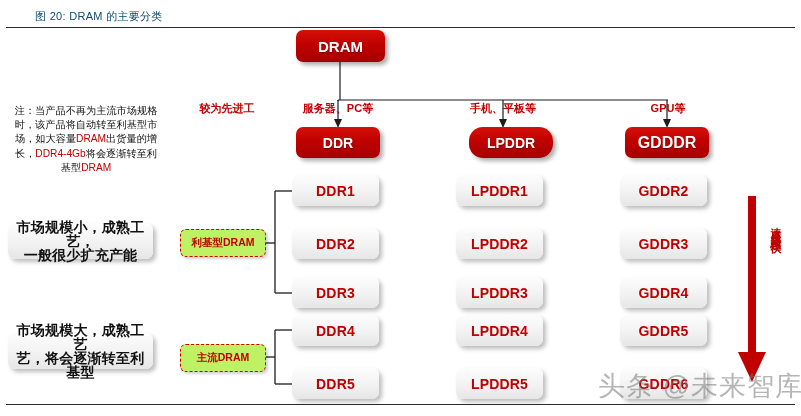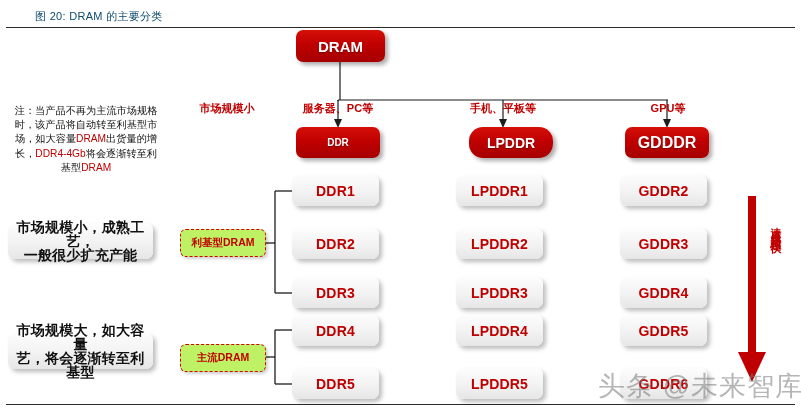--- a/index.html
+++ b/index.html
@@ -130,28 +130,28 @@
     <path d="M275,384 L292,384" stroke="#1d1d1d" stroke-width="1.3" fill="none"></path>
 
     <rect x="748" y="196" width="8" height="160" fill="#C00000"></rect>
     <polygon points="752,382 738,352 766,352" fill="#C00000"></polygon>
   </svg>
 
   <div class="note-text">
     <span>注：当产品不再为主流市场规格时，该产品将自动转至利基型市场，如大容量</span><span class="rd">DRAM</span><span>出货量的增长，</span><span class="rd">DDR4-4Gb</span><span>将会逐渐转至利基型</span><span class="rd">DRAM</span>
   </div>
 
-  <div class="collabel" style="left:190px;top:101px;width:74px;">市场规模小</div>
+  <div class="collabel" style="left:190px;top:101px;width:74px;">较为先进工</div>
   <div class="collabel" style="left:290px;top:101px;width:96px;">服务器、PC等</div>
   <div class="collabel" style="left:457px;top:101px;width:92px;">手机、平板等</div>
   <div class="collabel" style="left:629px;top:101px;width:78px;">GPU等</div>
 
   <div class="rbox" style="left:296px;top:30px;width:89px;height:32px;font-size:15px;">DRAM</div>
 
-  <div class="rbox" style="left:296px;top:127px;width:84px;height:31px;font-size:10px;">DDR</div>
+  <div class="rbox" style="left:296px;top:127px;width:84px;height:31px;font-size:14px;">DDR</div>
   <div class="rbox" style="left:469px;top:127px;width:84px;height:31px;font-size:14px;border-radius:14px;">LPDDR</div>
   <div class="rbox" style="left:625px;top:127px;width:84px;height:31px;font-size:16px;">GDDDR</div>
 
   <div class="gbox" style="left:292px;top:175px;width:87px;height:31px;">DDR1</div>
   <div class="gbox" style="left:292px;top:228px;width:87px;height:31px;">DDR2</div>
   <div class="gbox" style="left:292px;top:277px;width:87px;height:31px;">DDR3</div>
   <div class="gbox" style="left:292px;top:315px;width:87px;height:31px;">DDR4</div>
   <div class="gbox" style="left:292px;top:368px;width:87px;height:31px;">DDR5</div>
 
   <div class="gbox" style="left:456px;top:175px;width:87px;height:31px;">LPDDR1</div>
@@ -167,21 +167,21 @@
   <div class="gbox" style="left:620px;top:368px;width:87px;height:31px;">GDDR6</div>
 
   <div class="dashbox" style="left:180px;top:229px;width:84px;height:26px;">利基型DRAM</div>
   <div class="dashbox" style="left:180px;top:344px;width:84px;height:26px;">主流DRAM</div>
 
   <div class="gbox note-box" style="left:8px;top:223px;width:145px;height:36px;flex-direction:column;">
     <span>市场规模小，成熟工艺，</span>
     <span>一般很少扩充产能</span>
   </div>
   <div class="gbox note-box" style="left:8px;top:333px;width:145px;height:36px;flex-direction:column;">
-    <span>市场规模大，如大容量</span>
+    <span>市场规模大，成熟工艺</span>
     <span>艺，将会逐渐转至利基型</span>
   </div>
 
   <div class="speed-text">速度越来越快</div>
 
   <div class="watermark">头条 @未来智库</div>
 
 </div>
 
 </body></html>

